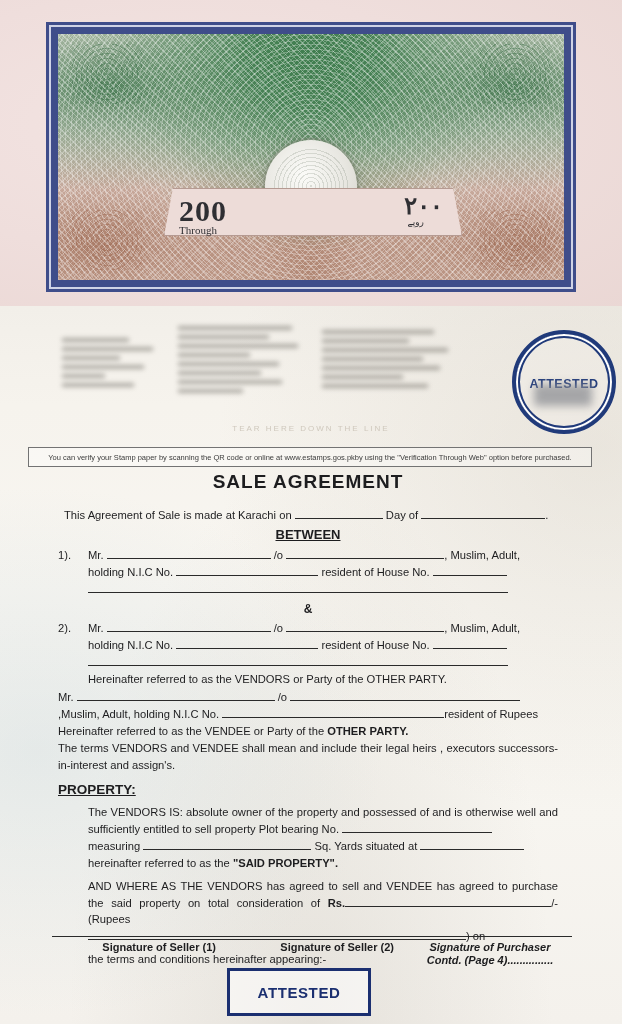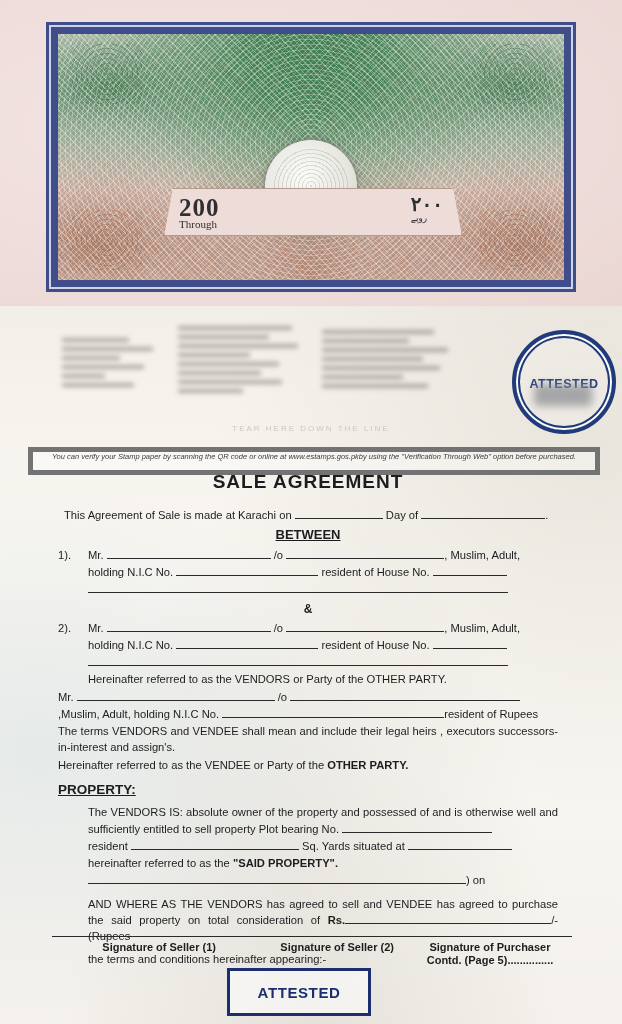--- a/index.html
+++ b/index.html
@@ -99,30 +99,30 @@
     border: 1px solid #b59a92;
     clip-path: polygon(3% 0, 97% 0, 100% 100%, 0% 100%);
     box-shadow: 0 1px 2px rgba(0,0,0,0.15);
   }
   .denom-left {
     position: absolute;
     left: 133px; top: 172px;
     color: #2f2f33;
     font-family: "Liberation Serif", serif;
   }
-  .denom-left .num { font-size: 25px; font-weight: 700; letter-spacing: 1px; font-family: Liberation Serif, serif; }
+  .denom-left .num { font-size: 30px; font-weight: 700; letter-spacing: 1px; font-family: Liberation Serif, serif; }
   .denom-left .sub { font-size: 11px; margin-top: -4px; }
   .denom-right {
     position: absolute;
     right: 133px; top: 170px;
     text-align: center;
     color: #2f2f33;
     font-family: "Liberation Serif", serif;
   }
-  .denom-right .num { font-size: 20px; font-weight: 700; letter-spacing: 2px; margin-left: 16px; }
+  .denom-right .num { font-size: 24px; font-weight: 700; letter-spacing: 2px; margin-left: 16px; }
   .denom-right .sub { font-size: 9px; margin-top: -3px; }
   .corner-orn {
     position: absolute; width: 70px; height: 60px;
     background:
       repeating-radial-gradient(circle at 50% 50%, rgba(45,100,60,0.45) 0 1px, rgba(0,0,0,0) 1px 5px);
     opacity: .75;
   }
   .corner-orn.tl { left: 14px; top: 10px; }
   .corner-orn.tr { right: 14px; top: 10px; }
   .corner-orn.bl { left: 14px; bottom: 10px; background: repeating-radial-gradient(circle at 50% 50%, rgba(150,90,65,0.45) 0 1px, rgba(0,0,0,0) 1px 5px); }
@@ -179,26 +179,25 @@
     background: #8d8f94;
     filter: blur(4px);
     opacity: .75;
     border-radius: 3px;
   }
 
   
   .verify-strip {
     position: absolute;
     left: 28px; top: 447px; width: 562px; height: 18px;
-    border: 5px solid #737373;
+    border: 1px solid #737373;
     background: rgba(255,255,255,0.35);
     display: flex;
-    align-items: flex-start;
+    align-items: center;
     justify-content: center;
-    font-style: italic;
   }
   .verify-strip span {
     font-size: 7.5px;
     color: #3b3b3b;
     white-space: nowrap;
   }
 
   
   .doc {
     position: absolute;
@@ -254,21 +253,21 @@
     font-weight: 700;
     color: #1d1d1f;
   }
   .sig-line {
     border-top: 1px solid #2a2a2a;
     width: 100%;
     margin-bottom: 4px;
   }
   .sig-cols { display: flex; gap: 14px; }
   .sig-col { flex: 1; text-align: right; }
-  .sig-col.right { text-align: center; }
+  .sig-col.right { text-align: center; font-style: italic; }
   .contd { font-weight: 700; font-size: 11px; text-align: center; margin-top: 1px; }
 
   
   .seal-box {
     position: absolute;
     left: 227px; top: 968px;
     width: 138px; height: 42px;
     border: 3px solid #1b2f70;
     background: rgba(255,255,255,0.55);
     display: flex;
@@ -413,64 +412,64 @@
       <div class="para">
         <span>Mr.</span>
         <span class="line-fill" style="width:198px"></span>
         <span>/o</span>
         <span class="line-fill" style="width:230px"></span>
       </div>
       <div class="para">
         <span>,Muslim, Adult, holding N.I.C  No.</span>
         <span class="line-fill" style="width:222px"></span><span>resident of Rupees</span>
       </div>
-      <div class="para justify">The terms VENDORS and VENDEE shall mean and include their legal heirs , executors successors-in-interest and assign's.</div>
       <div class="para">
         <span>Hereinafter referred to as the VENDEE or Party of the</span>
         <b>OTHER PARTY.</b>
       </div>
+      <div class="para justify">The terms VENDORS and VENDEE shall mean and include their legal heirs , executors successors-in-interest and assign's.</div>
     </div>
 
     <div class="section-head">PROPERTY:</div>
 
     <div class="indent">
       <div class="para justify">
         <span>The VENDORS IS: absolute owner of the property and possessed of and is otherwise well and sufficiently entitled   to sell property Plot bearing No.</span>
         <span class="line-fill" style="width:150px"></span>
       </div>
       <div class="para">
-        <span>resident</span>
+        <span>measuring</span>
         <span class="line-fill" style="width:168px"></span>
         <span>Sq. Yards situated at</span>
         <span class="line-fill" style="width:104px"></span>
       </div>
       <div class="para">
         <span>hereinafter referred to as the</span>
         <b>"SAID PROPERTY".</b>
       </div>
-      <div class="para">
-        <span class="line-fill" style="width:378px"></span><span>) on</span>
-      </div>
       <div class="para justify" style="margin-top:7px">
         <span>AND WHERE AS THE VENDORS has agreed to sell and VENDEE has agreed to purchase the said property on total consideration of</span>
         <b>Rs.</b><span class="line-fill" style="width:206px"></span><span>/- (Rupees</span>
+      </div>
+      <div class="para">
+        <span class="line-fill" style="width:378px"></span><span>) on</span>
       </div>
       <div class="para" style="margin-top:7px">the terms and conditions hereinafter appearing:-</div>
     </div>
 
   </div>
 
   <div class="sig-area">
     <div class="sig-line"></div>
     <div class="sig-cols">
       <div class="sig-col">Signature of  Seller (1)</div>
       <div class="sig-col">Signature of  Seller (2)</div>
       <div class="sig-col right">
         <div>Signature of Purchaser</div>
-        <div class="contd">Contd. (Page 5)...............</div>
+        <div class="contd">Contd. (Page 4)...............</div>
       </div>
     </div>
   </div>
 
   <div class="seal-box">
     <span>ATTESTED</span>
   </div>
 
 </div>
 

